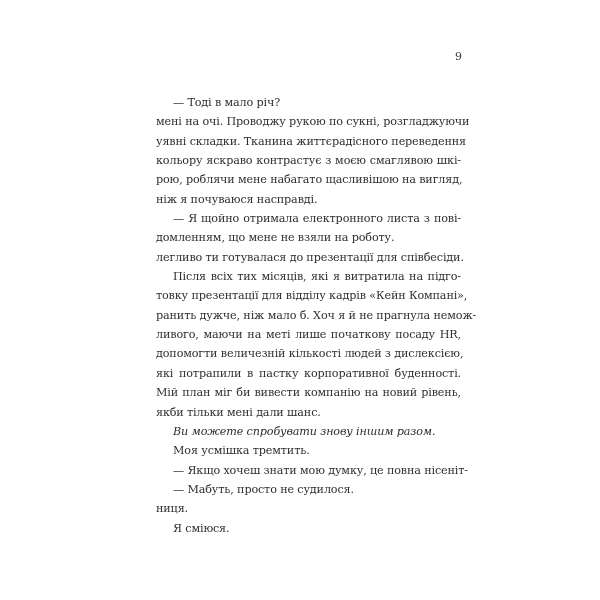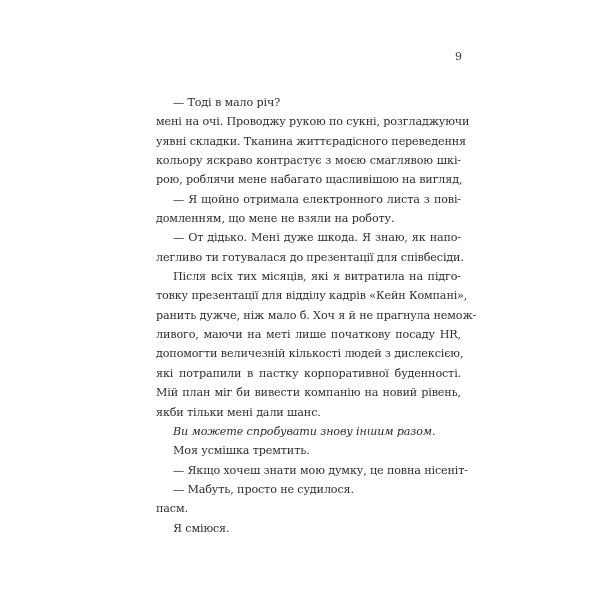--- a/index.html
+++ b/index.html
@@ -22,32 +22,32 @@
 <body>
 
 <div class="page-number">9</div>
 
 <div class="text-block">
   <span class="line indent">— Тоді в мало річ?</span>
   <span class="line just">мені на очі. Проводжу рукою по сукні, розгладжуючи</span>
   <span class="line just">уявні складки. Тканина життєрадісного переведення</span>
   <span class="line just">кольору яскраво контрастує з моєю смаглявою шкі-</span>
   <span class="line just">рою, роблячи мене набагато щасливішою на вигляд,</span>
+  <span class="line">ніж я почуваюся насправді.</span>
   <span class="line indent just">— Я щойно отримала електронного листа з пові-</span>
   <span class="line">домленням, що мене не взяли на роботу.</span>
-  <span class="line indent just">— От дідько. Мені дуже шкода. Я знаю, як напо-</span>
   <span class="line just">легливо ти готувалася до презентації для співбесіди.</span>
   <span class="line indent just">Після всіх тих місяців, які я витратила на підго-</span>
   <span class="line just">товку презентації для відділу кадрів «Кейн Компані»,</span>
   <span class="line just">ранить дужче, ніж мало б. Хоч я й не прагнула немож-</span>
   <span class="line just">ливого, маючи на меті лише початкову посаду HR,</span>
   <span class="line just">допомогти величезній кількості людей з дислексією,</span>
   <span class="line just">які потрапили в пастку корпоративної буденності.</span>
   <span class="line just">Мій план міг би вивести компанію на новий рівень,</span>
   <span class="line">якби тільки мені дали шанс.</span>
   <span class="line indent italic">Ви можете спробувати знову іншим разом.</span>
   <span class="line indent">Моя усмішка тремтить.</span>
   <span class="line indent just">— Якщо хочеш знати мою думку, це повна нісеніт-</span>
   <span class="line indent">— Мабуть, просто не судилося.</span>
-  <span class="line">пасм.</span>
+  <span class="line">ниця.</span>
   <span class="line indent">Я сміюся.</span>
 
 </div>
 
 </body></html>

